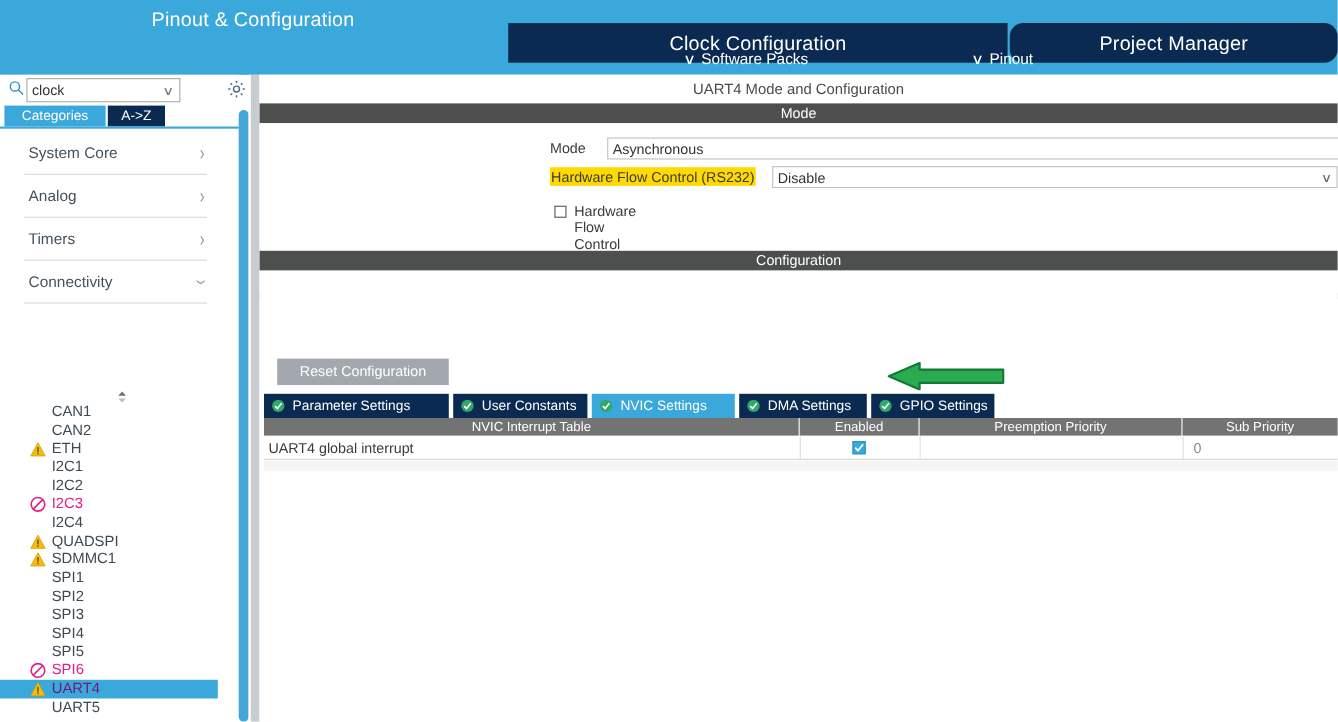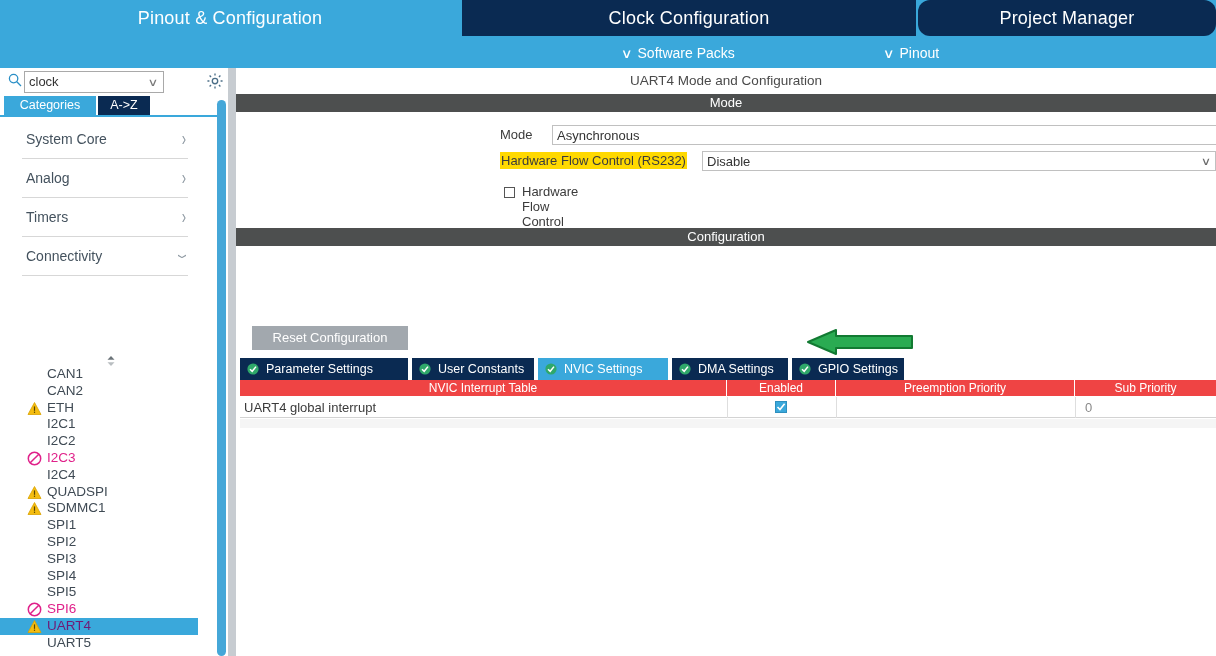--- a/index.html
+++ b/index.html
@@ -23,21 +23,21 @@
     position: absolute; top: 0; height: 36px;
     line-height: 36px;
     text-align: center;
     color: #ffffff;
     font-size: 18px;
     letter-spacing: 0.2px;
     overflow: hidden;
     white-space: nowrap;
   }
   .maintab.active { background: #3aa8db; }
-  .maintab.inactive { background: #0a2a52; }
+  .maintab.inactive { background: #0a2a52; margin-top: 21px; }
   #tab-pinout  { left: 0;   width: 460px; }
   #tab-clock   { left: 462px; width: 454px; }
   #tab-project { left: 918px; width: 298px; border-radius: 12px; }
 
   .subtab {
     position: absolute; top: 40px; height: 26px;
     line-height: 26px; color: #ffffff; font-size: 14px;
     white-space: nowrap;
   }
   .chev {
@@ -253,21 +253,21 @@
   .cfg-check {
     position: absolute; left: 7px; top: 5px;
     width: 12px; height: 12px;
   }
 
   
   #nvic-table { position: absolute; left: 4px; top: 134px; width: 976px; }
   #thead { position: relative; height: 16px; }
   .th {
     position: absolute; top: 0; height: 16px; line-height: 16px;
-    background: #ef4444; color: #ffffff;
+    background: #737373; color: #ffffff;
     font-size: 12px; text-align: center;
     white-space: nowrap;
   }
   #th-name { left: 0;   width: 486px; }
   #th-en   { left: 487px; width: 108px; }
   #th-pre  { left: 596px; width: 238px; }
   #th-sub  { left: 835px; width: 141px; }
 
   #trow {
     position: absolute; top: 17px; left: 0;

